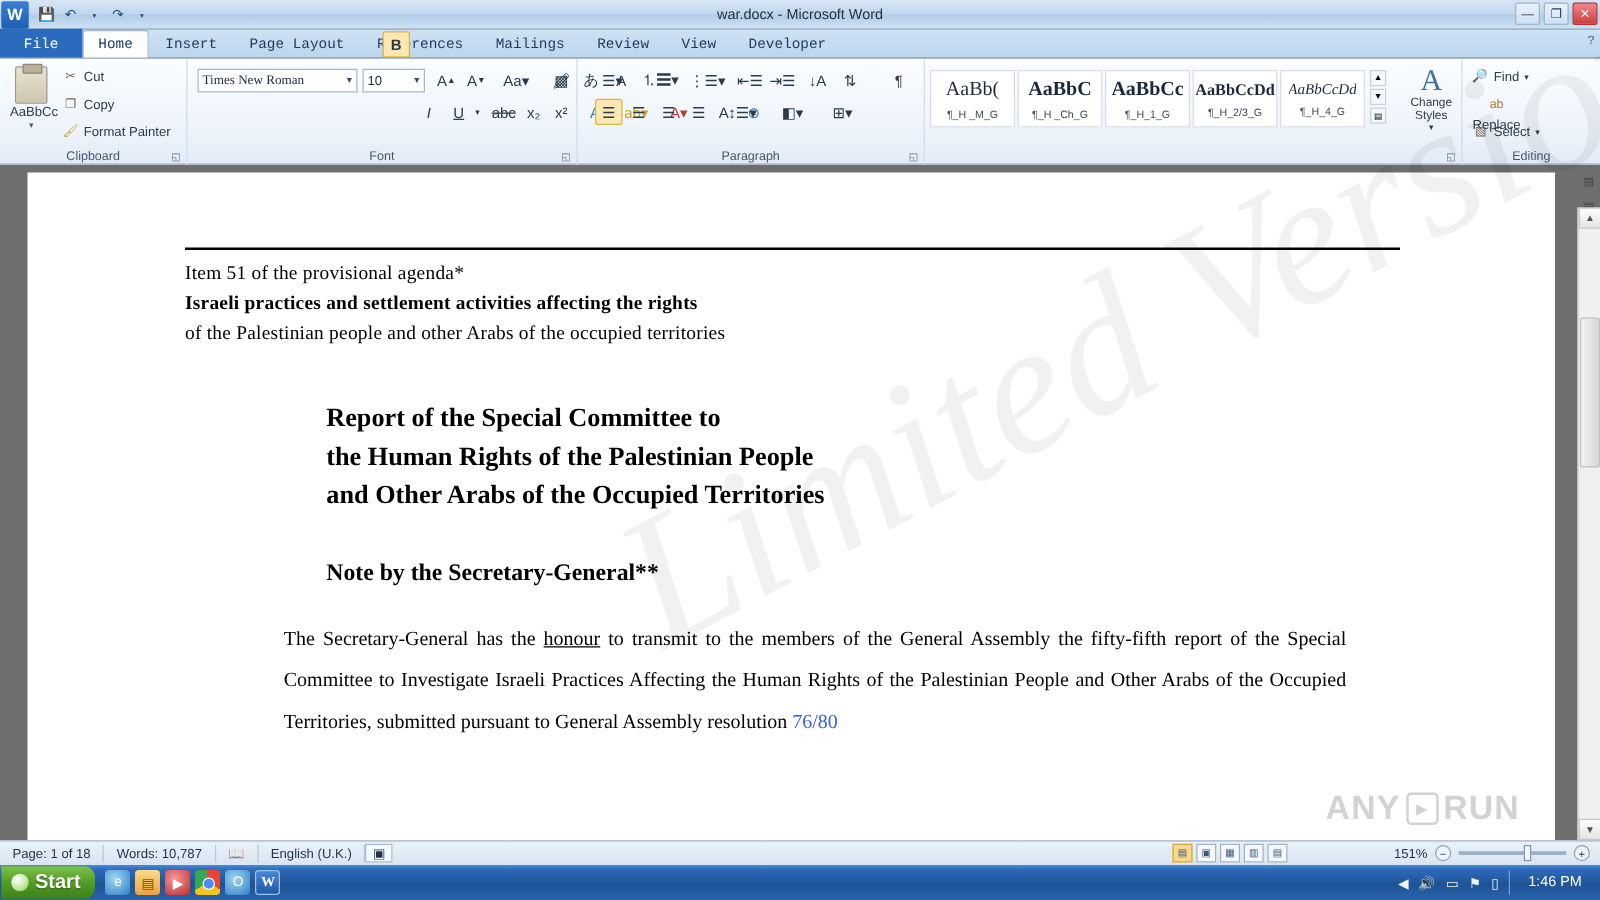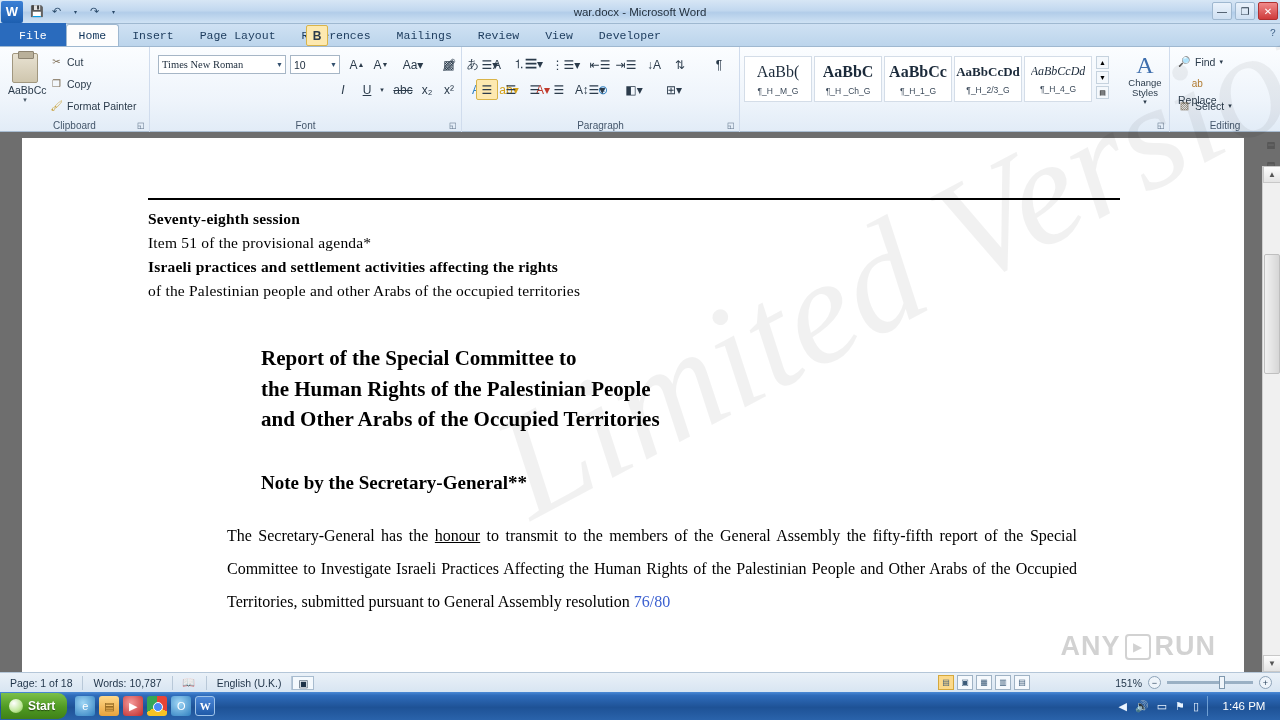--- a/index.html
+++ b/index.html
@@ -221,21 +221,21 @@
 
   
   .taskbar {
     position: absolute; top: 692px; left: 0; width: 1280px; height: 28px;
     background: linear-gradient(to bottom,#4b8ad6 0%,#2f6cbb 12%,#1e5296 55%,#2a63ab 100%);
     display: flex; align-items: center;
   }
   .startbtn {
     height: 26px; margin-left: 1px; padding: 0 12px 0 8px;
     background: linear-gradient(to bottom,#7cc04a,#4f9a22 55%,#3f8118);
-    border-radius: 0 9px 9px 0; color: #fff; font-size: 12px; font-weight: bold;
+    border-radius: 0 9px 9px 0; color: #fff; font-size: 16px; font-weight: bold;
     display: flex; align-items: center; gap: 5px;
     text-shadow: 0 1px 1px rgba(0,0,0,.5);
   }
   .startorb { width: 14px; height: 14px; border-radius: 50%; background: radial-gradient(circle at 35% 30%,#ffffff,#bfe79a 60%,#6fae35); }
   .qlaunch { display: flex; align-items: center; gap: 4px; margin-left: 8px; }
   .qlaunch .ic {
     width: 20px; height: 20px; border-radius: 3px; display:flex; align-items:center; justify-content:center;
     font-size: 11px; color: #fff;
   }
   .ic.ie { background: radial-gradient(circle at 40% 35%,#9fd6f5,#2f7fc0); }
@@ -428,21 +428,20 @@
   </div>
 
   <div class="docarea">
     <div class="leftruler"></div>
 
     <div class="page">
       <div class="wm">Limited Version</div>
 
       <div class="doctext">
         <div class="rule"></div>
-        <div class="hdr b">Seventy-eighth session</div>
         <div class="hdr">Item 51 of the provisional agenda*</div>
         <div class="hdr b">Israeli practices and settlement activities affecting the rights</div>
         <div class="hdr">of the Palestinian people and other Arabs of the occupied territories</div>
 
         <div class="title">
           <div>Report of the Special Committee to</div>
           <div>the Human Rights of the Palestinian People</div>
           <div>and Other Arabs of the Occupied Territories</div>
         </div>
 

